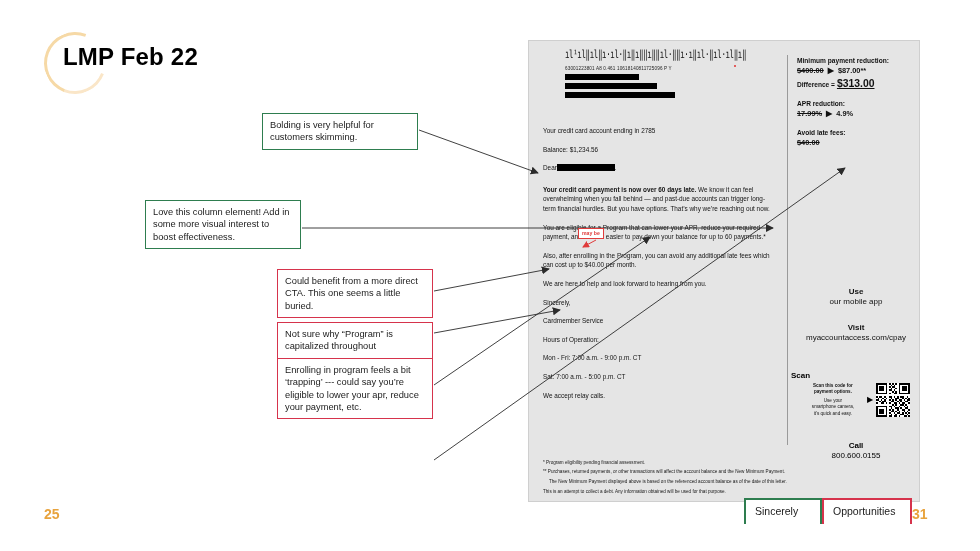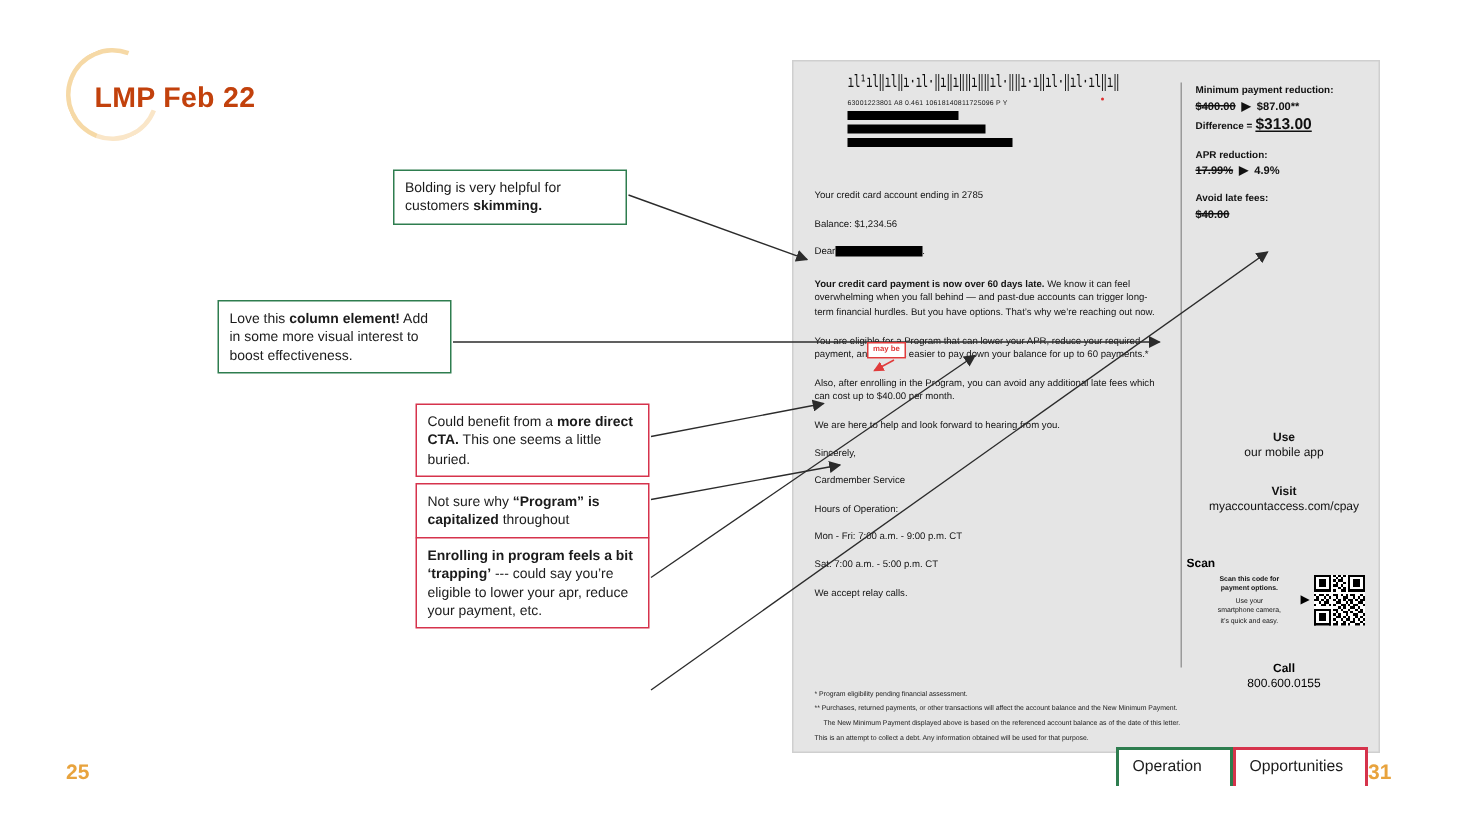--- a/index.html
+++ b/index.html
@@ -12,32 +12,32 @@
 
   
   .ring{
     position:absolute;left:44px;top:32px;width:56px;height:56px;
     border:3px solid #f6d9a6;border-radius:50%;
     border-right-color:transparent;border-bottom-color:#fae6c8;
     transform:rotate(-24deg);
   }
   .slide-title{
     position:absolute;left:63px;top:43px;
-    font-size:19px;font-weight:bold;color:#c2410c;letter-spacing:.2px;margin-top:12px;
+    font-size:24px;font-weight:bold;color:#000000;letter-spacing:.2px;
   }
 
   
   .callout{
     position:absolute;background:#ffffff;box-sizing:border-box;
     font-size:9.3px;line-height:12.3px;color:#1b1b1b;
     padding:5px 7px;z-index:6;
   }
   .callout.green{border:1.4px solid #2e7d4f;}
   .callout.red{border:1.4px solid #d6334c;}
-  .callout b{font-weight:bold;}
+  .callout b{font-weight:normal;}
 
   #c-bolding{left:262px;top:113px;width:156px;}
   #c-column{left:145px;top:200px;width:156px;}
   #c-cta{left:277px;top:269px;width:156px;}
   #c-program{left:277px;top:322px;width:156px;}
   #c-enroll{left:277px;top:358px;width:156px;}
   #c-minpay{left:277px;top:427px;width:156px;}
 
   
   .lines{position:absolute;left:0;top:0;width:980px;height:551px;z-index:3;}
@@ -379,21 +379,21 @@
       <div>* Program eligibility pending financial assessment.</div>
       <div>** Purchases, returned payments, or other transactions will affect the account balance and the New Minimum Payment.</div>
       <div class="fn-ind">The New Minimum Payment displayed above is based on the referenced account balance as of the date of this letter.</div>
       <div style="margin-top:3px;">This is an attempt to collect a debt. Any information obtained will be used for that purpose.</div>
     </div>
   </div>
 
   <div class="maybe">may be</div>
 
   <div class="legend" id="lg-strengths">
-    <span>Operation</span>
+    <span>Sincerely</span>
   </div>
   <div class="legend" id="lg-opps">
     <span>Opportunities</span>
   </div>
 
   <div class="pagenum">31</div>
   <div class="pagenum-left">25</div>
 
 </div>
 

